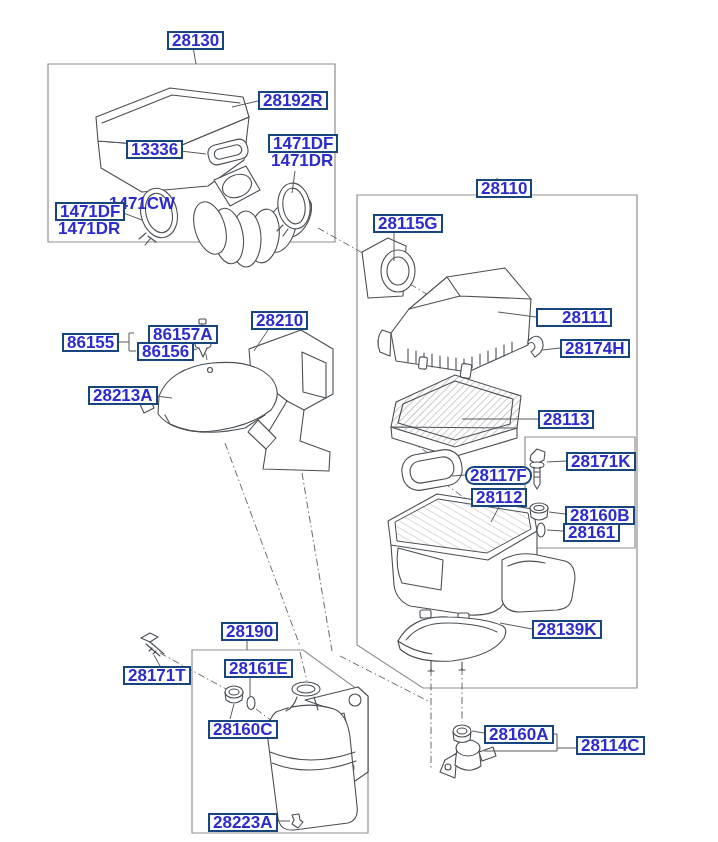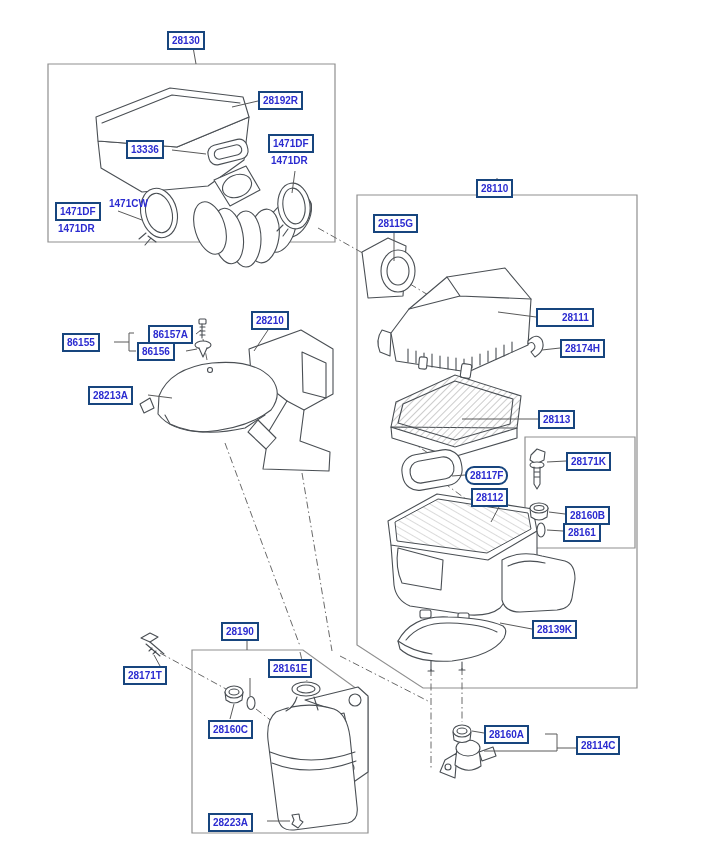--- a/index.html
+++ b/index.html
@@ -11,21 +11,21 @@
   #watermark{
     position:absolute;left:204px;top:392px;z-index:2;
     font-size:51px;font-weight:bold;letter-spacing:1px;
     color:rgba(255,255,255,0.08);
     -webkit-text-stroke:2px #c9c9c9;
     white-space:nowrap;
   }
   #labels-layer{position:absolute;left:0;top:0;width:100%;height:100%;z-index:3;}
   .part-label,.part-text{
     position:absolute;
-    font-size:10px;font-weight:bold;line-height:15px;
+    font-size:17px;font-weight:bold;line-height:15px;
     color:var(--label-text,#2b2bd0);
     white-space:nowrap;
   }
   .part-label{
     border:2px solid var(--label-border,#17457e);
     background:var(--label-bg,#fefefe);
     padding:0px 3px;
   }
   .part-text{padding:1px 4px;}
   svg *{vector-effect:non-scaling-stroke;}
@@ -292,20 +292,20 @@
       <div class="part-label" style="left: 62px; top: 333px;">86155</div>
       <div class="part-label" style="left: 137px; top: 342px;">86156</div>
       <div class="part-label" style="left: 88px; top: 386px;">28213A</div>
       <div class="part-label" style="left: 566px; top: 452px;">28171K</div>
       <div class="part-label" style="left: 465px; top: 466px; border-radius: 9px;">28117F</div>
       <div class="part-label" style="left: 471px; top: 488px;">28112</div>
       <div class="part-label" style="left: 565px; top: 506px;">28160B</div>
       <div class="part-label" style="left: 563px; top: 523px;">28161</div>
       <div class="part-label" style="left: 532px; top: 620px;">28139K</div>
       <div class="part-label" style="left: 221px; top: 622px;">28190</div>
-      <div class="part-label" style="left: 224px; top: 659px; margin-left: 44px;">28161E</div>
+      <div class="part-label" style="left: 224px; top: 659px;">28161E</div>
       <div class="part-label" style="left: 123px; top: 666px;">28171T</div>
       <div class="part-label" style="left: 208px; top: 720px;">28160C</div>
       <div class="part-label" style="left: 208px; top: 813px;">28223A</div>
       <div class="part-label" style="left: 484px; top: 725px;">28160A</div>
       <div class="part-label" style="left: 576px; top: 736px;">28114C</div>
     </div>
 </div>
 
 </body></html>

